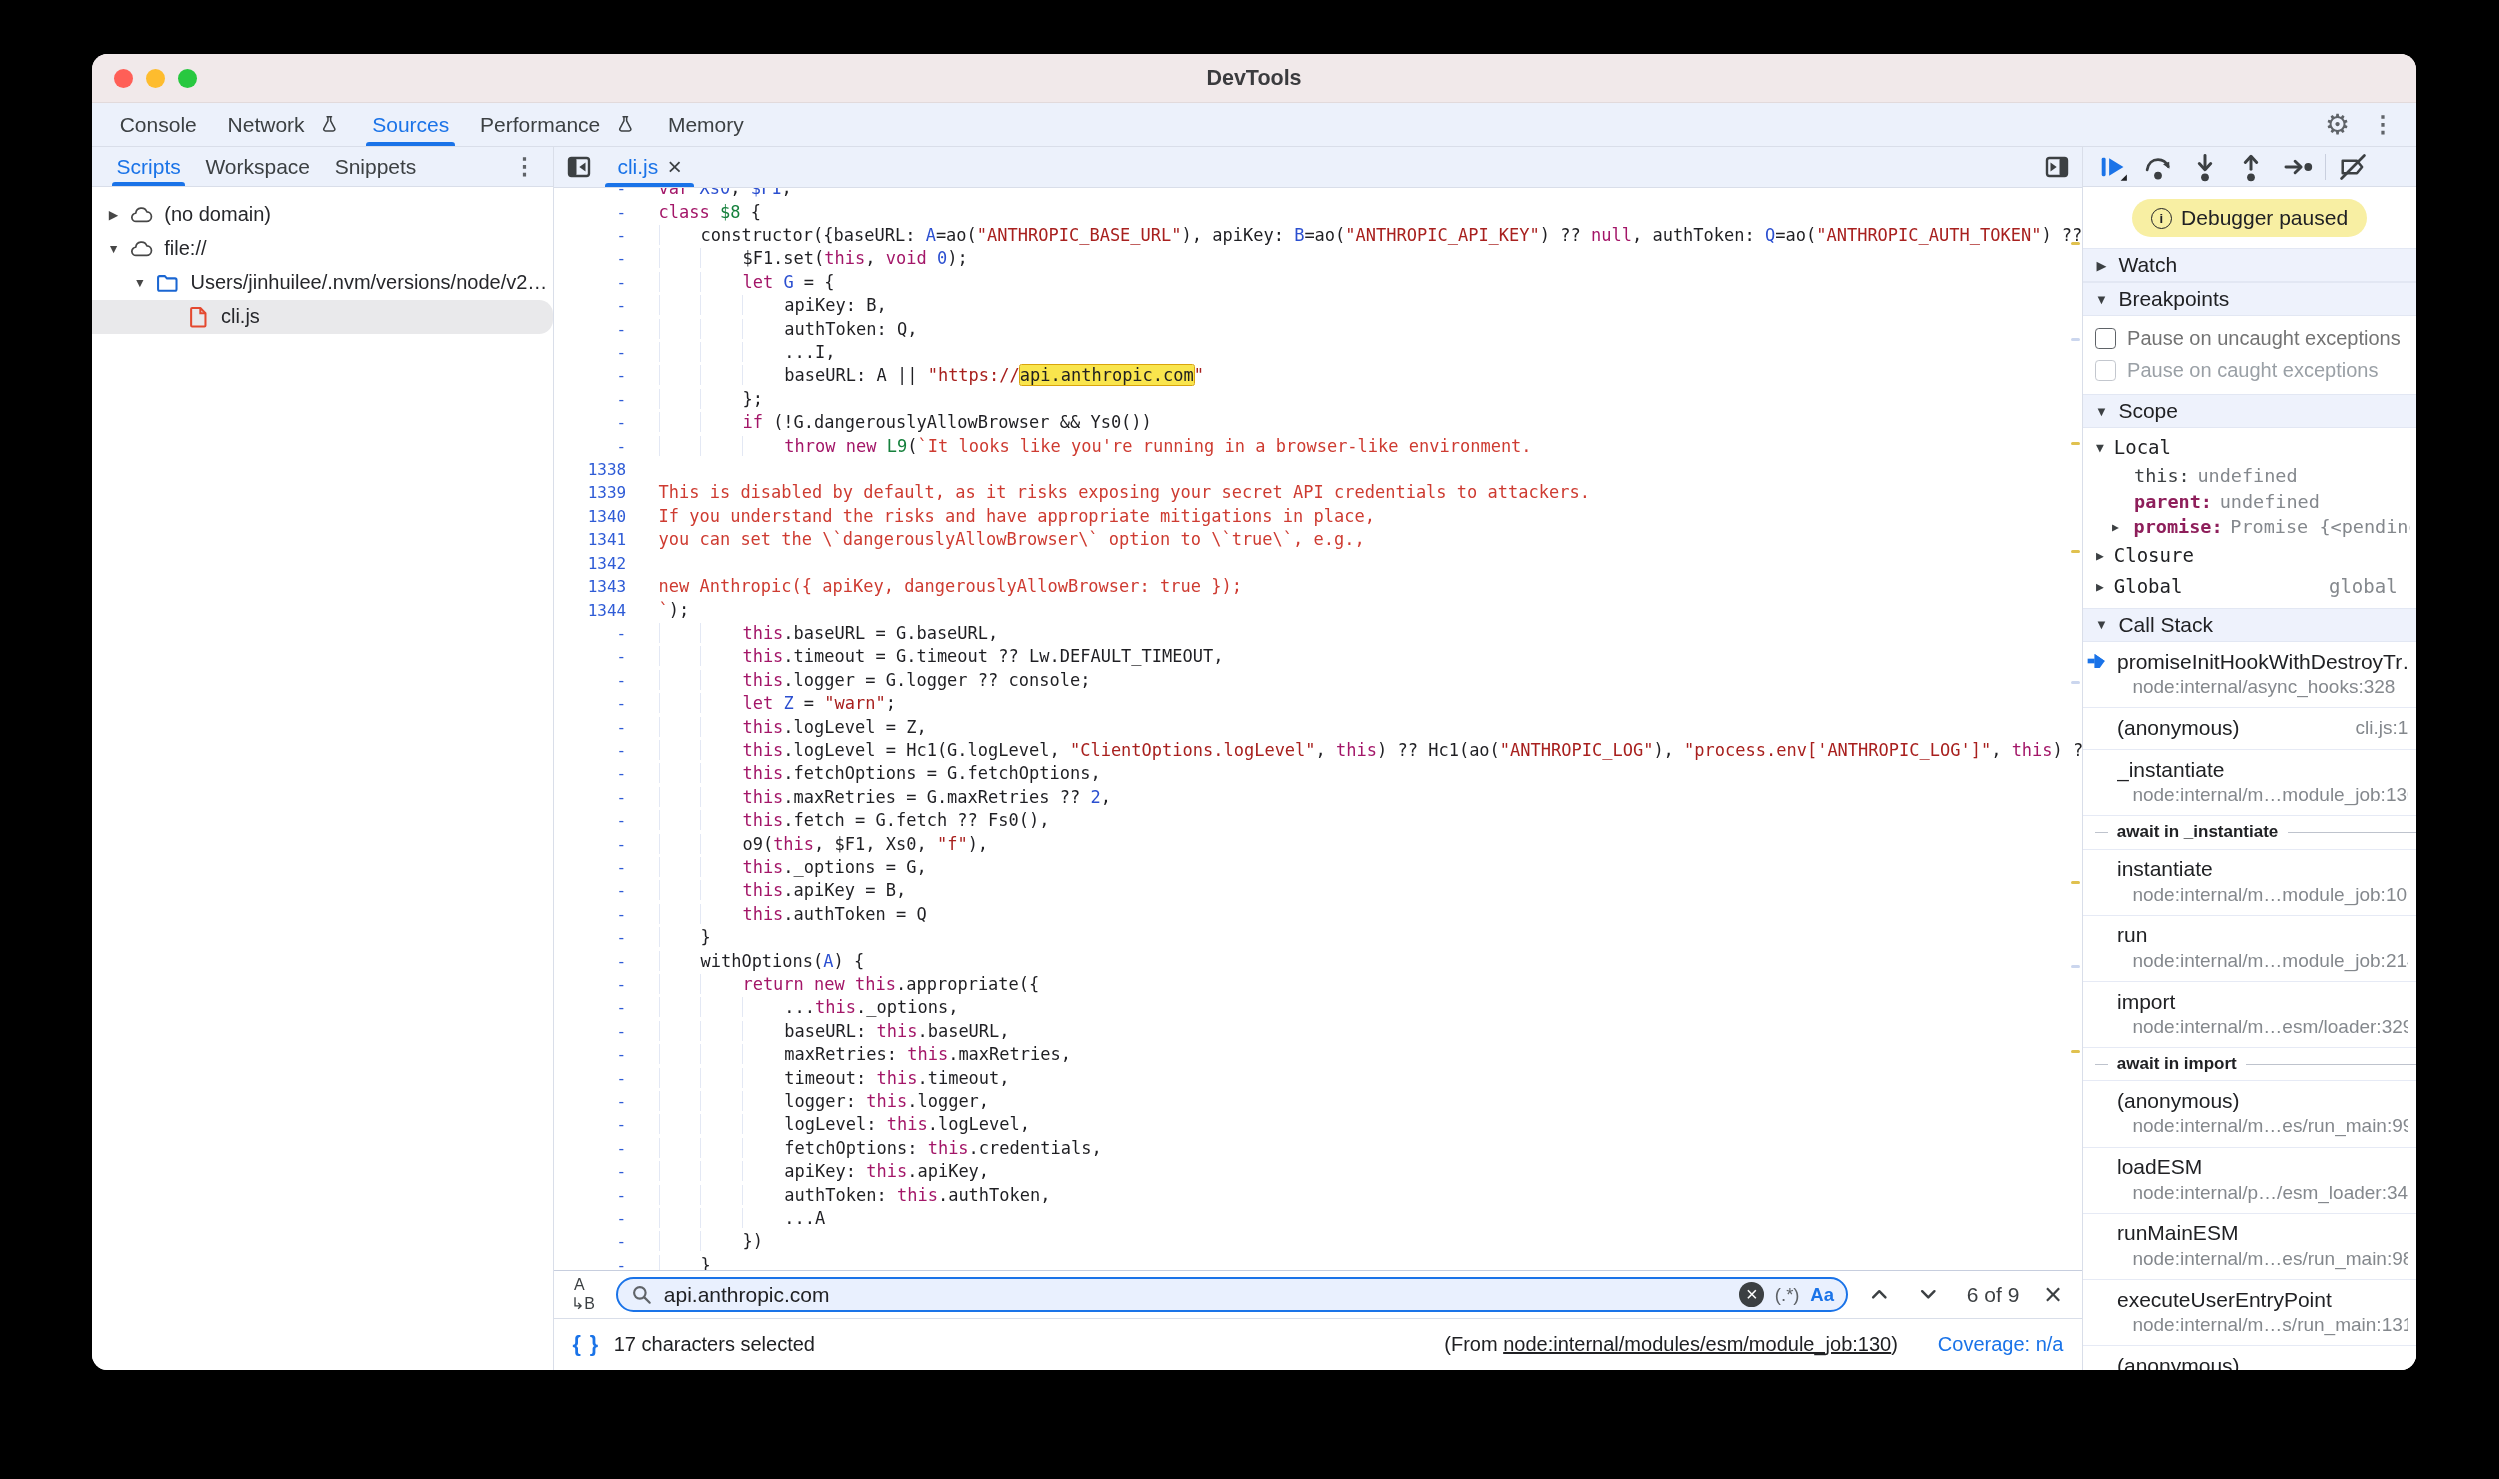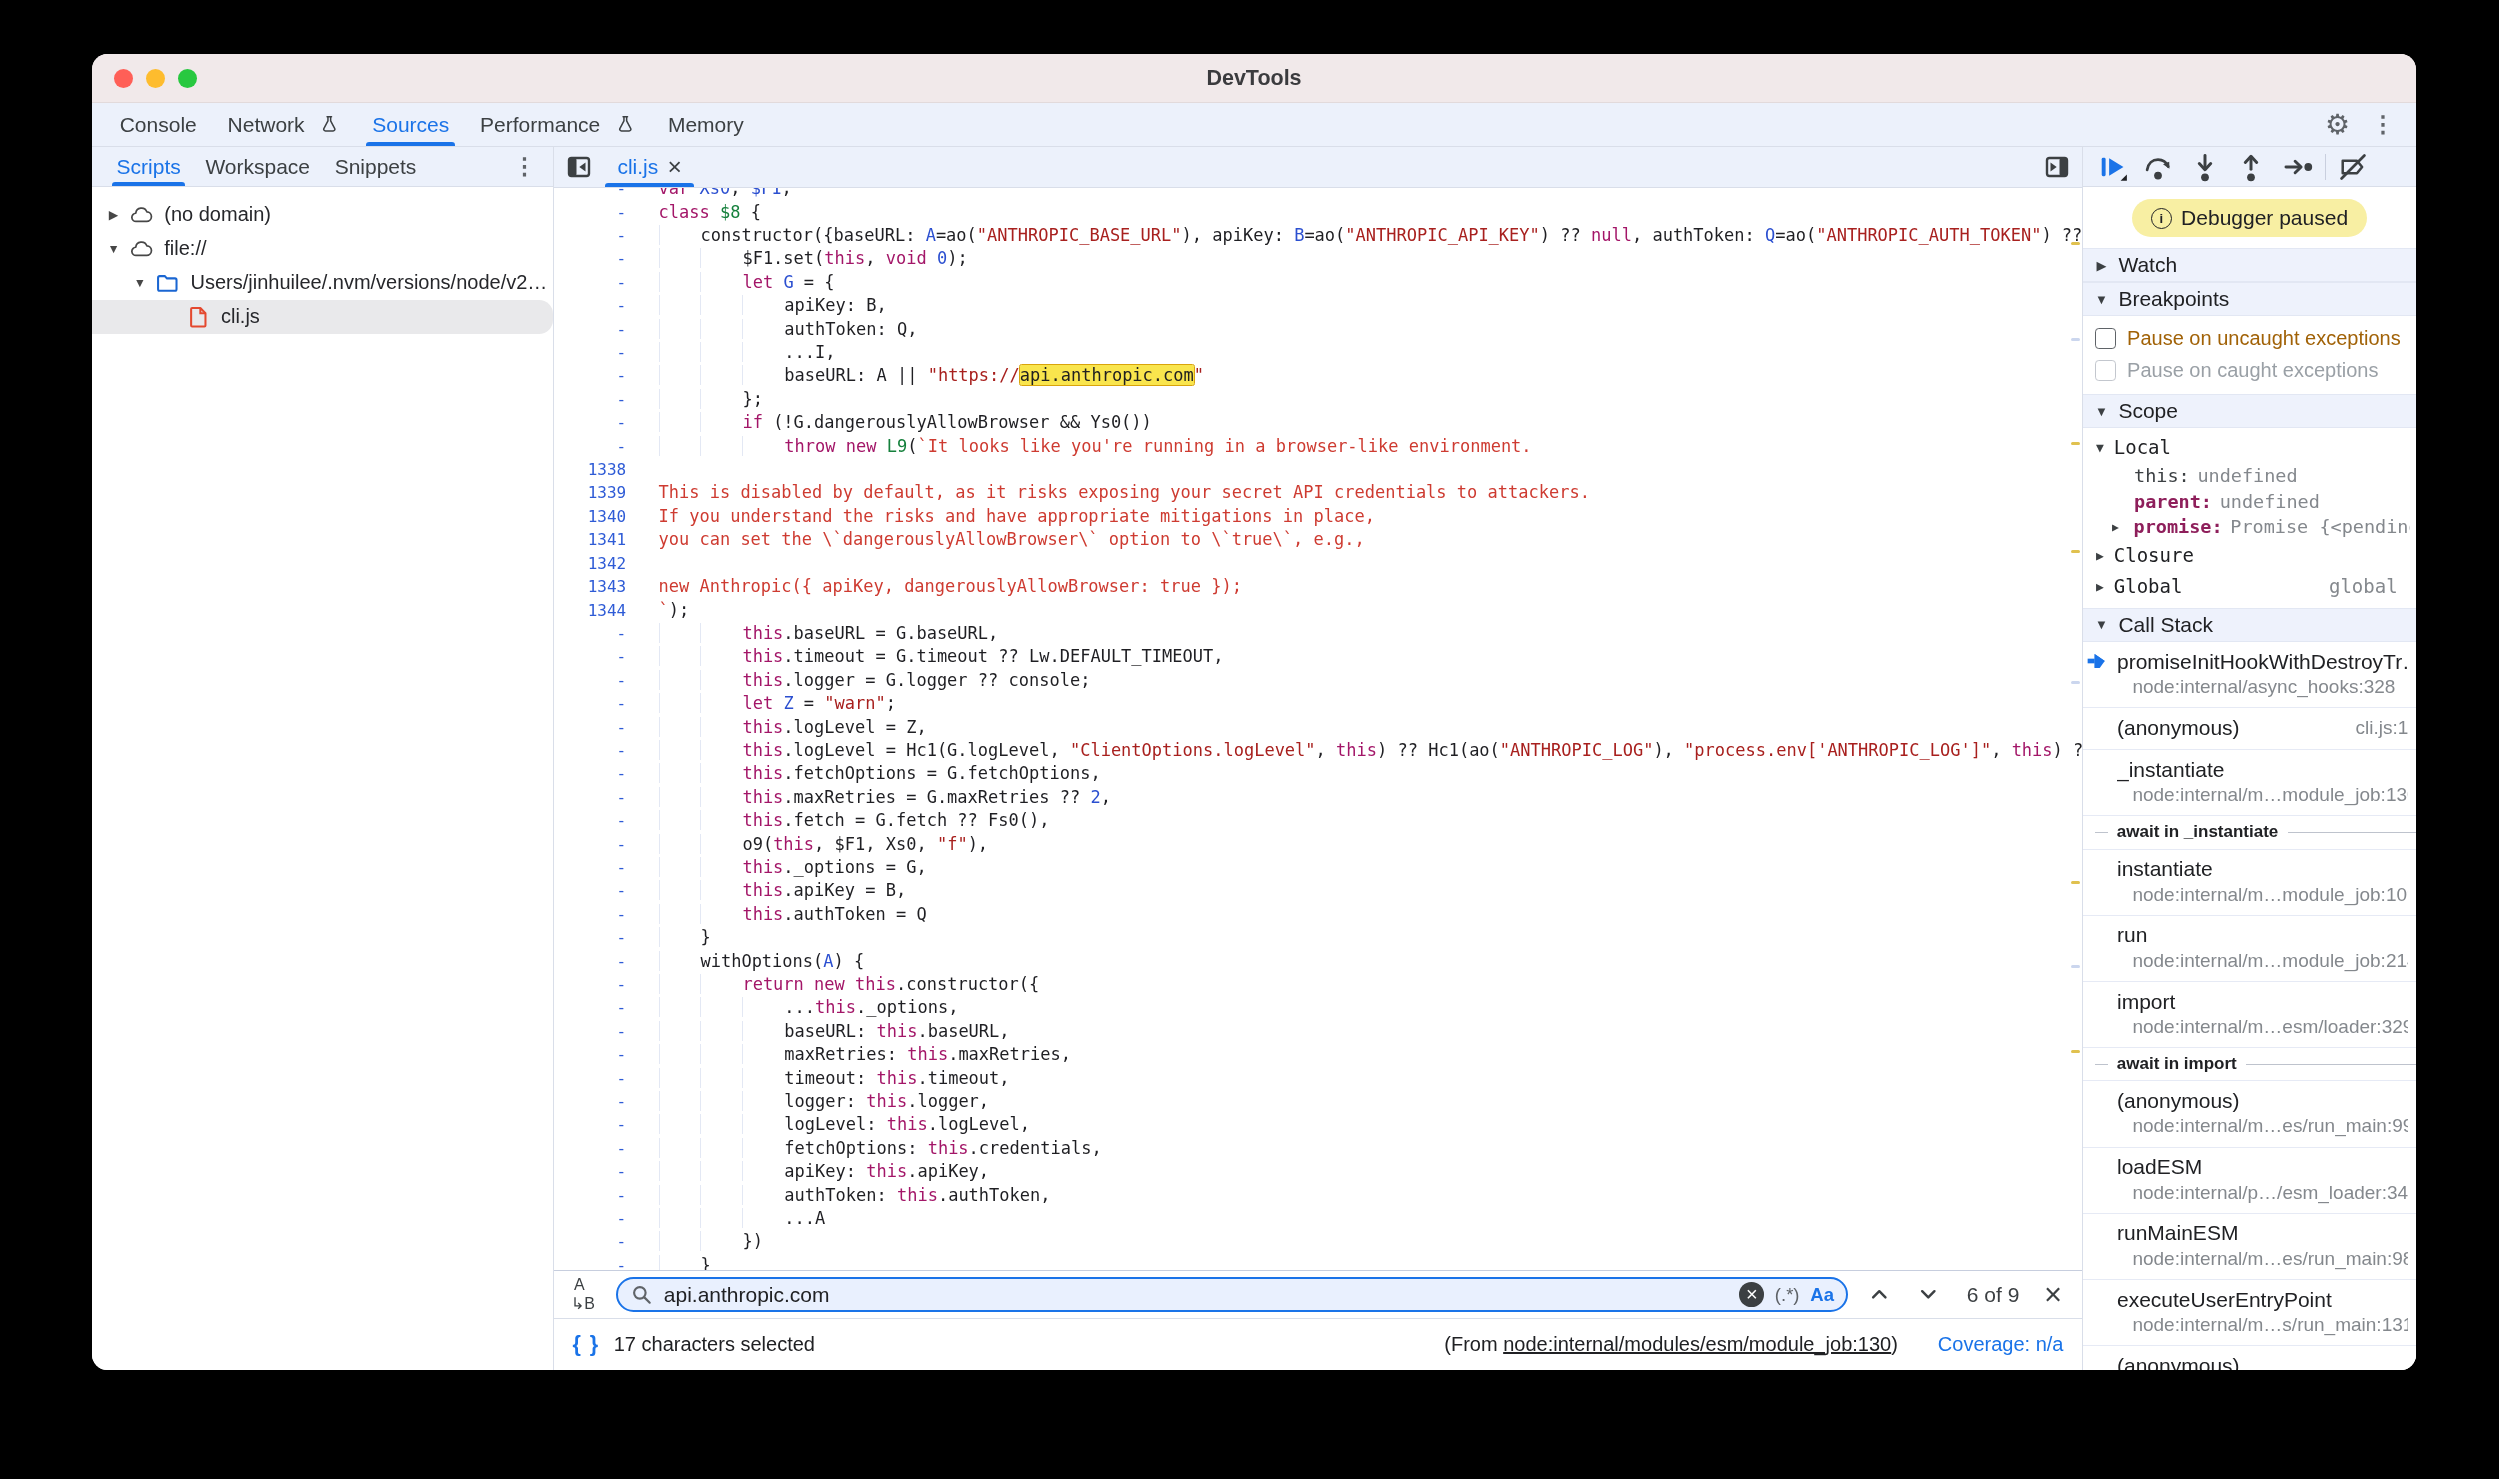--- a/index.html
+++ b/index.html
@@ -77,21 +77,21 @@
   .right-panel{flex:0 0 334px;border-left:0.8px solid #D9DEE9;display:flex;flex-direction:column;background:#fff;overflow:hidden;}
   .debug-toolbar{flex:0 0 40px;background:#ECF1FB;border-bottom:0.8px solid #D9DEE9;display:flex;align-items:center;gap:4.6px;padding:0 7.7px;}
   .dbtn{width:42px;height:34px;display:flex;align-items:center;justify-content:center;}
   .dsep{width:0.8px;height:26px;background:#C9CFDE;margin:0 1.5px;}
   .pill-row{padding:12.3px 0 10.8px;display:flex;justify-content:center;background:#fff;}
   .paused-pill{display:flex;align-items:center;gap:9.2px;background:#F8EFA3;border-radius:769px;padding:7px 18.5px;font-size:21px;color:#202124;}
   .info-i{width:21px;height:21px;border:1.9px solid #202124;border-radius:50%;display:flex;align-items:center;justify-content:center;font-size:13px;font-weight:700;flex:0 0 21px;}
   .sec-header{min-height:34px;background:#EEF2FC;border-top:0.8px solid #E2E7F3;border-bottom:0.8px solid #E2E7F3;display:flex;align-items:center;gap:9.2px;padding:0 10.8px;font-size:21px;color:#202124;}
   .tri{font-size:13px;color:#3C4043;width:15.4px;text-align:center;flex:0 0 15.4px;}
   .bp-list{padding:6.2px 0 7.7px;background:#fff;}
-  .bp-row{display:flex;align-items:center;gap:10.8px;padding:4.6px 12.3px;font-size:20px;color:#a16207;}
+  .bp-row{display:flex;align-items:center;gap:10.8px;padding:4.6px 12.3px;font-size:20px;color:#737373;}
   .bp-row.disabled{color:#9AA0A6;}
   .bp-check{width:21px;height:21px;border:1.9px solid #5F6368;border-radius:3.8px;background:#fff;flex:0 0 21px;}
   .bp-row.disabled .bp-check{border-color:#C3C7CE;}
   .scope-list{font-family:"DejaVu Sans Mono",monospace;padding:3.1px 0 6.2px;background:#fff;}
   .scope-group-h{display:flex;align-items:center;gap:6.2px;padding:4.6px 9.2px;font-size:19px;color:#202124;}
   .scope-note{margin-left:auto;color:#84888D;padding-right:9.2px;}
   .scope-var{display:flex;align-items:center;padding:2.3px 6.2px 2.3px 51px;font-size:18.5px;white-space:nowrap;overflow:hidden;}
   .scope-var.expandable{padding-left:29px;}
   .sv-tri{font-size:11.5px;color:#3C4043;width:21.5px;flex:0 0 21.5px;}
   .sv-key{color:#3C4043;}
@@ -248,21 +248,21 @@
             <div class="code-line"><div class="gutter">-</div><div class="code-text"><span class="ig">    </span><span class="ig">    </span><span class="tok-k">this</span><span class="tok-d">.logLevel = Hc1(G.logLevel, </span><span class="tok-s">"ClientOptions.logLevel"</span><span class="tok-d">, </span><span class="tok-k">this</span><span class="tok-d">) ?? Hc1(ao(</span><span class="tok-s">"ANTHROPIC_LOG"</span><span class="tok-d">), </span><span class="tok-s">"process.env['ANTHROPIC_LOG']"</span><span class="tok-d">, </span><span class="tok-k">this</span><span class="tok-d">) ??</span></div></div>
             <div class="code-line"><div class="gutter">-</div><div class="code-text"><span class="ig">    </span><span class="ig">    </span><span class="tok-k">this</span><span class="tok-d">.fetchOptions = G.fetchOptions,</span></div></div>
             <div class="code-line"><div class="gutter">-</div><div class="code-text"><span class="ig">    </span><span class="ig">    </span><span class="tok-k">this</span><span class="tok-d">.maxRetries = G.maxRetries ?? </span><span class="tok-v">2</span><span class="tok-d">,</span></div></div>
             <div class="code-line"><div class="gutter">-</div><div class="code-text"><span class="ig">    </span><span class="ig">    </span><span class="tok-k">this</span><span class="tok-d">.fetch = G.fetch ?? Fs0(),</span></div></div>
             <div class="code-line"><div class="gutter">-</div><div class="code-text"><span class="ig">    </span><span class="ig">    </span><span class="tok-d">o9(</span><span class="tok-k">this</span><span class="tok-d">, $F1, Xs0, </span><span class="tok-s">"f"</span><span class="tok-d">),</span></div></div>
             <div class="code-line"><div class="gutter">-</div><div class="code-text"><span class="ig">    </span><span class="ig">    </span><span class="tok-k">this</span><span class="tok-d">._options = G,</span></div></div>
             <div class="code-line"><div class="gutter">-</div><div class="code-text"><span class="ig">    </span><span class="ig">    </span><span class="tok-k">this</span><span class="tok-d">.apiKey = B,</span></div></div>
             <div class="code-line"><div class="gutter">-</div><div class="code-text"><span class="ig">    </span><span class="ig">    </span><span class="tok-k">this</span><span class="tok-d">.authToken = Q</span></div></div>
             <div class="code-line"><div class="gutter">-</div><div class="code-text"><span class="ig">    </span><span class="tok-d">}</span></div></div>
             <div class="code-line"><div class="gutter">-</div><div class="code-text"><span class="ig">    </span><span class="tok-d">withOptions(</span><span class="tok-v">A</span><span class="tok-d">) {</span></div></div>
-            <div class="code-line"><div class="gutter">-</div><div class="code-text"><span class="ig">    </span><span class="ig">    </span><span class="tok-k">return</span><span class="tok-d"> </span><span class="tok-k">new</span><span class="tok-d"> </span><span class="tok-k">this</span><span class="tok-d">.constructor({</span></div></div>
+            <div class="code-line"><div class="gutter">-</div><div class="code-text"><span class="ig">    </span><span class="ig">    </span><span class="tok-k">return</span><span class="tok-d"> </span><span class="tok-k">new</span><span class="tok-d"> </span><span class="tok-k">this</span><span class="tok-d">.appropriate({</span></div></div>
             <div class="code-line"><div class="gutter">-</div><div class="code-text"><span class="ig">    </span><span class="ig">    </span><span class="ig">    </span><span class="tok-d">...</span><span class="tok-k">this</span><span class="tok-d">._options,</span></div></div>
             <div class="code-line"><div class="gutter">-</div><div class="code-text"><span class="ig">    </span><span class="ig">    </span><span class="ig">    </span><span class="tok-d">baseURL: </span><span class="tok-k">this</span><span class="tok-d">.baseURL,</span></div></div>
             <div class="code-line"><div class="gutter">-</div><div class="code-text"><span class="ig">    </span><span class="ig">    </span><span class="ig">    </span><span class="tok-d">maxRetries: </span><span class="tok-k">this</span><span class="tok-d">.maxRetries,</span></div></div>
             <div class="code-line"><div class="gutter">-</div><div class="code-text"><span class="ig">    </span><span class="ig">    </span><span class="ig">    </span><span class="tok-d">timeout: </span><span class="tok-k">this</span><span class="tok-d">.timeout,</span></div></div>
             <div class="code-line"><div class="gutter">-</div><div class="code-text"><span class="ig">    </span><span class="ig">    </span><span class="ig">    </span><span class="tok-d">logger: </span><span class="tok-k">this</span><span class="tok-d">.logger,</span></div></div>
             <div class="code-line"><div class="gutter">-</div><div class="code-text"><span class="ig">    </span><span class="ig">    </span><span class="ig">    </span><span class="tok-d">logLevel: </span><span class="tok-k">this</span><span class="tok-d">.logLevel,</span></div></div>
             <div class="code-line"><div class="gutter">-</div><div class="code-text"><span class="ig">    </span><span class="ig">    </span><span class="ig">    </span><span class="tok-d">fetchOptions: </span><span class="tok-k">this</span><span class="tok-d">.credentials,</span></div></div>
             <div class="code-line"><div class="gutter">-</div><div class="code-text"><span class="ig">    </span><span class="ig">    </span><span class="ig">    </span><span class="tok-d">apiKey: </span><span class="tok-k">this</span><span class="tok-d">.apiKey,</span></div></div>
             <div class="code-line"><div class="gutter">-</div><div class="code-text"><span class="ig">    </span><span class="ig">    </span><span class="ig">    </span><span class="tok-d">authToken: </span><span class="tok-k">this</span><span class="tok-d">.authToken,</span></div></div>
             <div class="code-line"><div class="gutter">-</div><div class="code-text"><span class="ig">    </span><span class="ig">    </span><span class="ig">    </span><span class="tok-d">...A</span></div></div>

